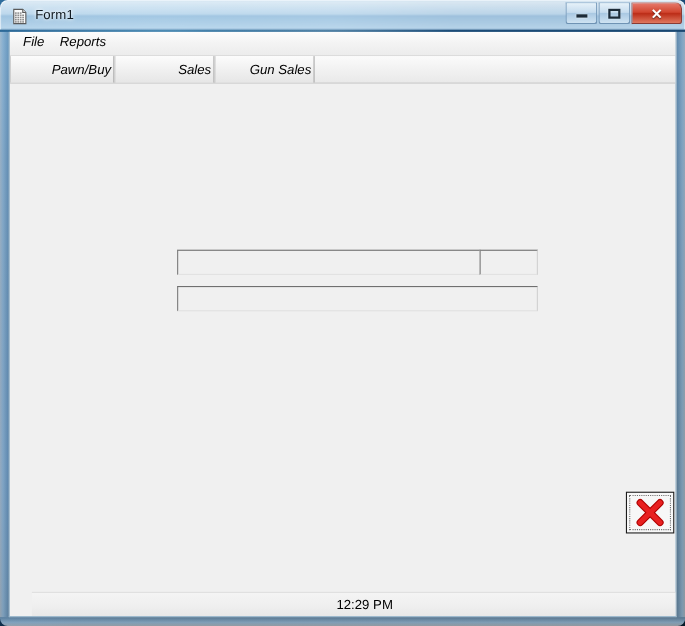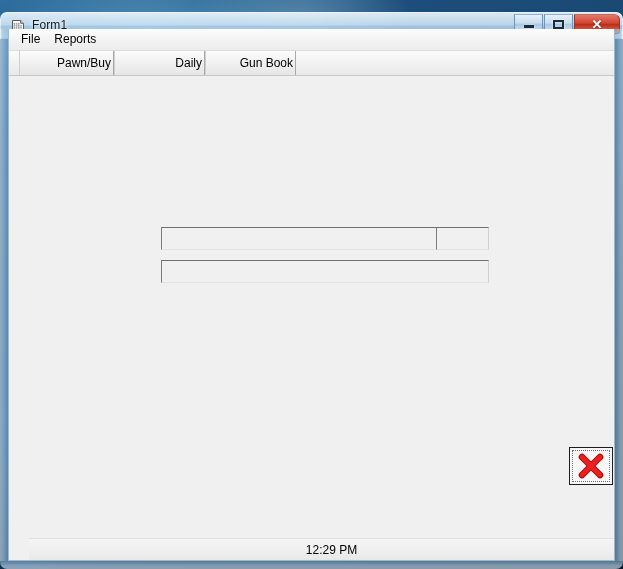--- a/index.html
+++ b/index.html
@@ -51,21 +51,20 @@
     border-left: 1px solid rgba(255,255,255,0.55);
     border-right: 1px solid rgba(255,255,255,0.55);
     border-radius: 7px 7px 0 0;
     background:
       linear-gradient(180deg,
         rgba(235,245,252,0.92) 0%,
         rgba(205,228,245,0.90) 45%,
         rgba(176,209,234,0.88) 52%,
         rgba(198,224,243,0.92) 100%);
     overflow: hidden;
-    margin-top: 12px;
   }
   #titlebar::after{
     content:"";
     position:absolute; left:0; right:0; bottom:0; height:1px;
     background: rgba(120,160,195,0.55);
   }
 
   #win-icon {
     position: absolute;
     left: 9px; top: 6px;
@@ -150,43 +149,43 @@
   }
 
   
   #menustrip {
     position: absolute;
     left: 0; top: 0;
     width: 605px; height: 22px;
     background: linear-gradient(180deg, #fdfdfd 0%, #f3f3f3 50%, #ececec 100%);
     border-bottom: 1px solid #dcdcdc;
     display: flex;
-    align-items: center;
     padding-left: 5px;
     box-sizing: border-box;
+    font-style: italic;
   }
   .menu-item {
     font-size: 12px;
     color: #000;
     padding: 3px 7px 4px 7px;
     white-space: nowrap;
     line-height: 13px;
   }
 
   
   #toolstrip {
     position: absolute;
     left: 0; top: 22px;
     width: 605px; height: 25px;
     background: linear-gradient(180deg, #fbfbfb 0%, #f2f2f2 48%, #e9e9e9 100%);
     border-bottom: 1px solid #c8c8c8;
     display: flex;
     align-items: stretch;
-    padding-left: 10px;
-    box-sizing: border-box;
+    box-sizing: border-box;
+    font-style: italic;
   }
   .tool-btn {
     display: flex;
     align-items: center;
     justify-content: flex-end;
     font-size: 12px;
     color: #000;
     padding: 0 2px 0 8px;
     box-sizing: border-box;
     border-left: 1px solid #cfcfcf;
@@ -320,22 +319,22 @@
 
   <div id="client">
 
     <div id="menustrip">
       <span class="menu-item">File</span>
       <span class="menu-item">Reports</span>
     </div>
 
     <div id="toolstrip">
       <span class="tool-btn" style="width:95px">Pawn/Buy</span>
-      <span class="tool-btn" style="width:91px">Daily</span>
-      <span class="tool-btn" style="width:91px">Gun Book</span>
+      <span class="tool-btn" style="width:91px">Sales</span>
+      <span class="tool-btn" style="width:91px">Gun Sales</span>
     </div>
 
     <input id="textbox-primary" class="textbox" type="text" value="" style="">
     <input id="textbox-secondary" class="textbox" type="text" value="" style="">
     <input id="textbox-third" class="textbox" type="text" value="" style="">
 
     <div id="exit-button">
       <span class="focus-ring"></span>
       <span>
         <svg width="28" height="26" viewBox="0 0 28 26">

